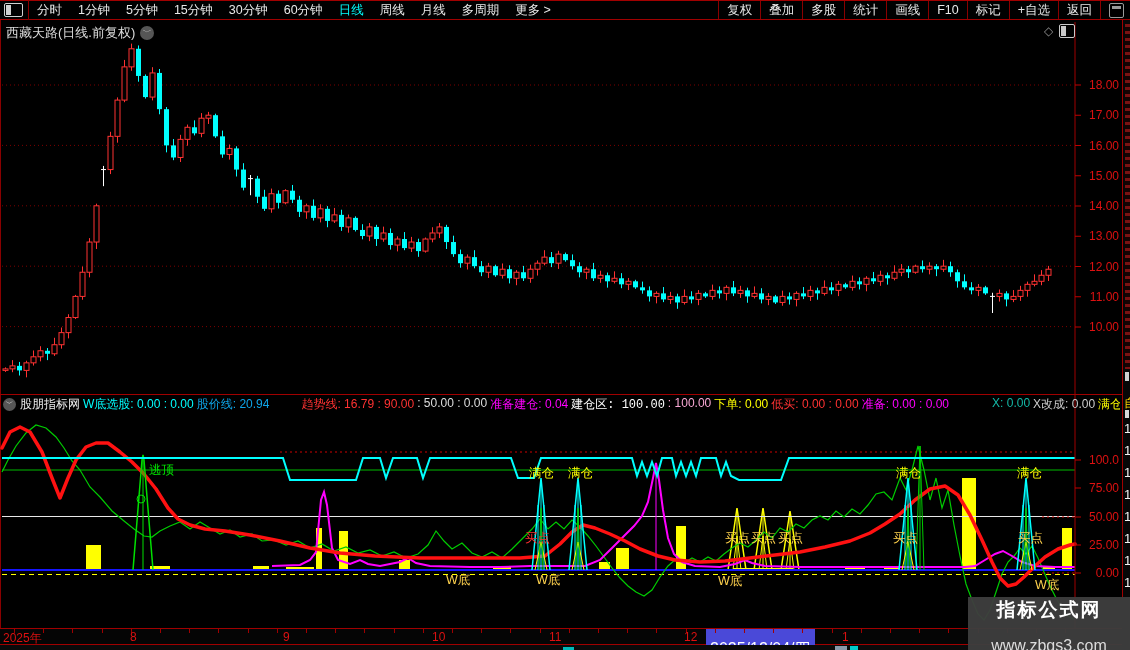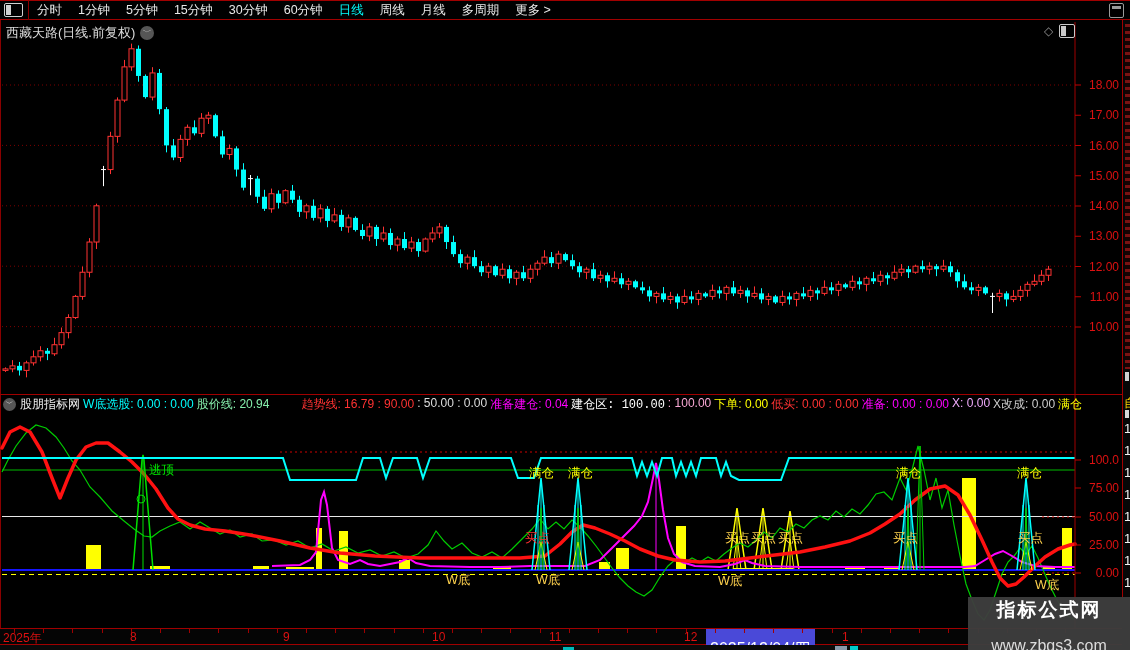--- a/index.html
+++ b/index.html
@@ -83,20 +83,31 @@
         <span>15分钟</span>
         <span>30分钟</span>
         <span>60分钟</span>
         <span class="active">日线</span>
         <span>周线</span>
         <span>月线</span>
         <span>多周期</span>
         <span>更多 &gt;</span>
       </div>
     <div class="tb-spacer"></div>
+    <div class="rbtns" id="rbtns">
+        <span>复权</span>
+        <span>叠加</span>
+        <span>多股</span>
+        <span>统计</span>
+        <span>画线</span>
+        <span>F10</span>
+        <span>标记</span>
+        <span>+自选</span>
+        <span>返回</span>
+      </div>
     <div class="tb-icon2">
         <span></span>
       </div>
   </div>
 
   <div class="vline-left"></div>
 
   <div class="main-chart">
     <svg id="mainSvg" width="1122" height="374" viewBox="0 20 1122 374">
         <g>
@@ -548,30 +559,30 @@
         <text x="536" y="584" fill="#ffd24d" font-size="12.5">W底</text>
         <text x="718" y="585" fill="#ffd24d" font-size="12.5">W底</text>
         <text x="1035" y="589" fill="#ffd24d" font-size="12.5">W底</text>
       </g>
     </svg>
   <div class="ind-header">
     <span class="ind-chev">﹀</span>
     <span id="indSegs" style="display:flex">
         <span class="seg" style="color: rgb(238, 238, 238);">股朋指标网</span>
         <span class="seg" style="color: rgb(0, 255, 255);">W底选股: 0.00 : 0.00</span>
-        <span class="seg" style="color: #86efac;">股价线: 20.94</span>
+        <span class="seg" style="color: #0ea5e9;">股价线: 20.94</span>
         <span class="seg" style="color: rgb(255, 50, 50); margin-left: 29px;">趋势线: 16.79 : 90.00</span>
         <span class="seg" style="color: rgb(221, 221, 221);">: 50.00 : 0.00</span>
         <span class="seg" style="color: rgb(255, 0, 255);">准备建仓: 0.04</span>
         <span class="seg" style="color: #ffffff; font-family: Liberation Mono, monospace;">建仓区: 100.00</span>
         <span class="seg" style="color: #f9a8d4;">: 100.00</span>
         <span class="seg" style="color: rgb(255, 255, 0);">下单: 0.00</span>
         <span class="seg" style="color: rgb(255, 50, 50);">低买: 0.00 : 0.00</span>
         <span class="seg" style="color: rgb(255, 0, 255);">准备: 0.00 : 0.00</span>
-        <span class="seg" style="color: #f0abfc;">X: 0.00</span>
+        <span class="seg" style="color: #14b8a6; margin-left: 40px;">X: 0.00</span>
         <span class="seg" style="color: rgb(204, 204, 204);">X改成: 0.00</span>
         <span class="seg" style="color: rgb(255, 255, 0);">满仓</span>
       </span>
   </div>
 
   <div class="date-axis" id="dateAxis">
     <div class="date-hl" style="left: 706px;">
       <span>2025/12/04/四</span>
     </div>
   <div class="dtick" style="left: 14px;"></div>

